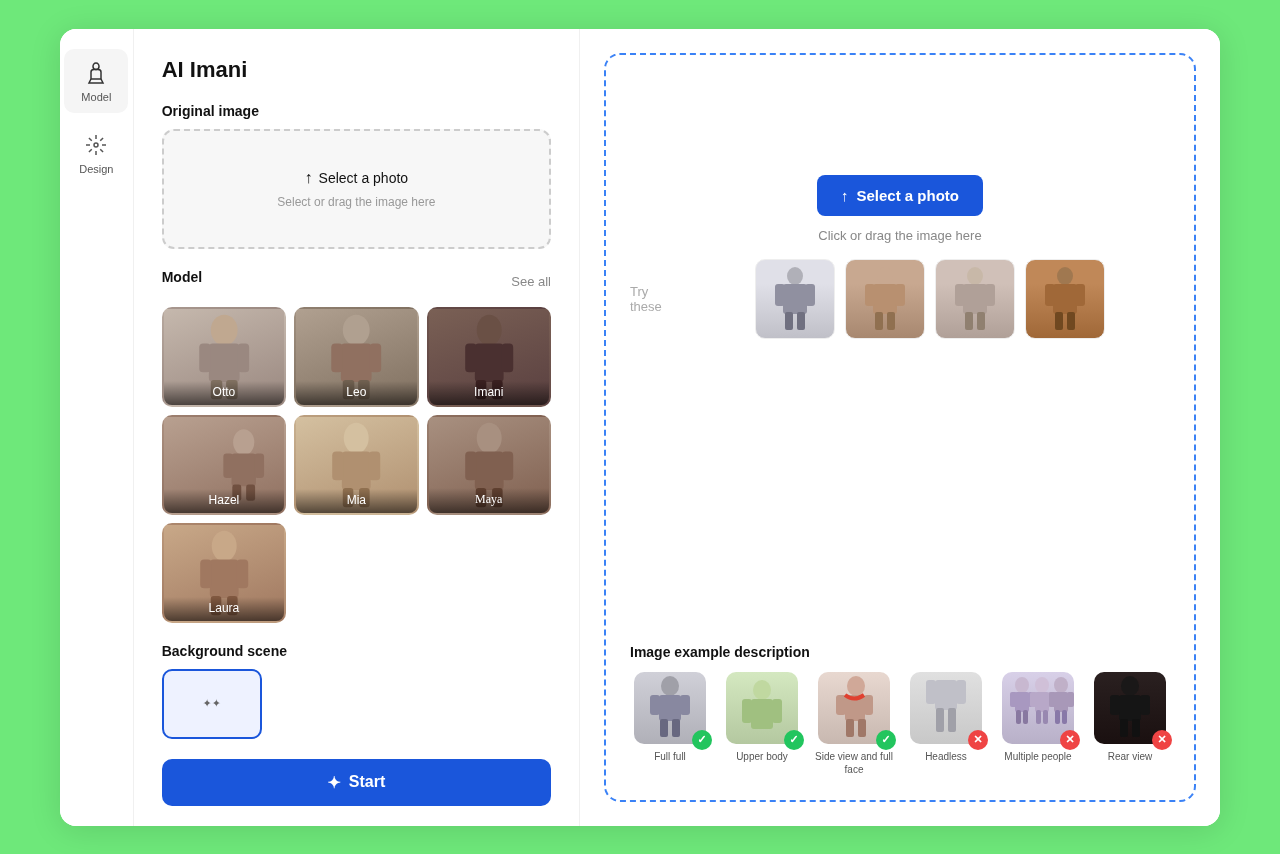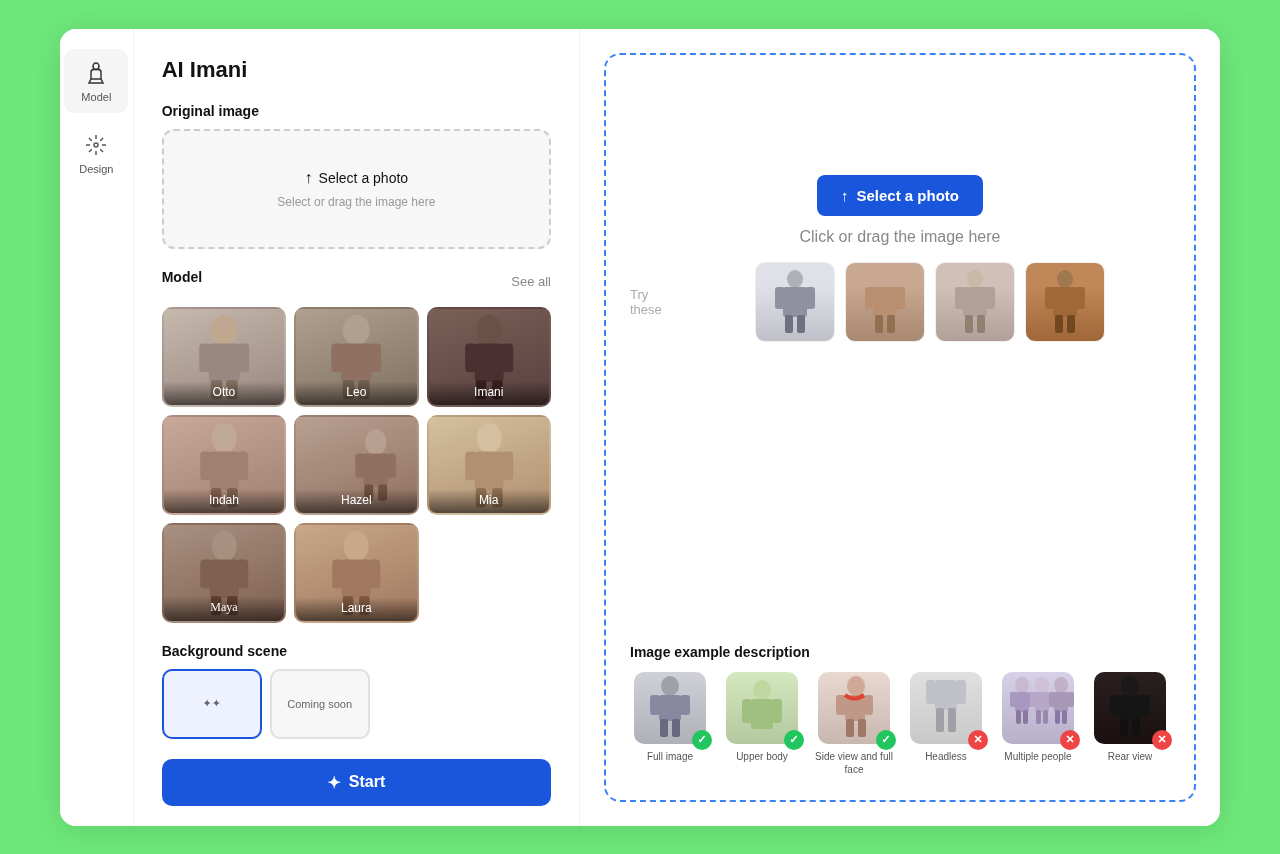--- a/index.html
+++ b/index.html
@@ -239,21 +239,21 @@
       border-radius: 8px;
       padding: 12px 24px;
       font-size: 15px;
       font-weight: 600;
       cursor: pointer;
       display: flex;
       align-items: center;
       gap: 8px;
     }
     .drag-hint {
-      font-size: 16px;
+      font-size: 13px;
       color: #888;
     }
     .try-these-section {
       width: 100%;
       display: flex;
       flex-direction: row;
       align-items: center;
       gap: 12px;
     }
     .try-these-label {
@@ -437,31 +437,20 @@
             <ellipse cx="50" cy="22" rx="13" ry="16" fill="#6a5045"></ellipse>
             <rect x="35" y="36" width="30" height="40" rx="4" fill="#4a3030"></rect>
             <rect x="25" y="36" width="12" height="30" rx="4" fill="#4a3030"></rect>
             <rect x="63" y="36" width="12" height="30" rx="4" fill="#4a3030"></rect>
             <rect x="36" y="74" width="11" height="20" rx="3" fill="#3a2020"></rect>
             <rect x="53" y="74" width="11" height="20" rx="3" fill="#3a2020"></rect>
           </svg>
           <div class="model-card-label">Imani</div>
         </div>
 
-        <div class="model-card model-indah">
-          <svg class="model-person" viewBox="0 0 100 100">
-            <ellipse cx="50" cy="22" rx="13" ry="16" fill="#c0a898"></ellipse>
-            <rect x="35" y="36" width="30" height="40" rx="4" fill="#a08070"></rect>
-            <rect x="25" y="36" width="12" height="30" rx="4" fill="#a08070"></rect>
-            <rect x="63" y="36" width="12" height="30" rx="4" fill="#a08070"></rect>
-            <rect x="36" y="74" width="11" height="20" rx="3" fill="#806050"></rect>
-            <rect x="53" y="74" width="11" height="20" rx="3" fill="#806050"></rect>
-          </svg>
-          <div class="model-card-label">Indah</div>
-        </div>
 
         <div class="model-card model-hazel">
           <svg class="model-person" viewBox="0 0 100 100">
             <ellipse cx="50" cy="22" rx="13" ry="16" fill="#b8a090"></ellipse>
             <rect x="35" y="36" width="30" height="40" rx="4" fill="#907060"></rect>
             <rect x="25" y="36" width="12" height="30" rx="4" fill="#907060"></rect>
             <rect x="63" y="36" width="12" height="30" rx="4" fill="#907060"></rect>
             <rect x="36" y="74" width="11" height="20" rx="3" fill="#705040"></rect>
             <rect x="53" y="74" width="11" height="20" rx="3" fill="#705040"></rect>
           </svg>
@@ -504,23 +493,20 @@
           <div class="model-card-label">Laura</div>
         </div>
       </div>
     </div>
 
     <div class="bg-section">
       <div class="section-label">Background scene</div>
       <div class="bg-cards">
         <div class="bg-card">
           <span>✦✦</span>
-        </div>
-        <div class="bg-card bg-card-coming">
-          <span>Coming soon</span>
         </div>
       </div>
     </div>
 
     <button class="start-btn">
       <span>✦</span>
       <span>Start</span>
     </button>
   </div>
 
@@ -592,21 +578,21 @@
                   <ellipse cx="36" cy="14" rx="9" ry="10" fill="#a0a0a8"></ellipse>
                   <rect x="25" y="23" width="22" height="26" rx="3" fill="#8888a0"></rect>
                   <rect x="16" y="23" width="10" height="20" rx="3" fill="#8888a0"></rect>
                   <rect x="46" y="23" width="10" height="20" rx="3" fill="#8888a0"></rect>
                   <rect x="26" y="47" width="8" height="18" rx="2" fill="#686880"></rect>
                   <rect x="38" y="47" width="8" height="18" rx="2" fill="#686880"></rect>
                 </svg>
               </div>
               <div class="example-badge badge-green">✓</div>
             </div>
-            <span class="example-label">Full image</span>
+            <span class="example-label">Full full</span>
           </div>
 
           <div class="example-card">
             <div class="example-img-wrap">
               <div class="example-img fig-upperbody">
                 <svg width="72" height="72" viewBox="0 0 72 72">
                   <ellipse cx="36" cy="18" rx="9" ry="10" fill="#c0d8a0"></ellipse>
                   <rect x="25" y="27" width="22" height="30" rx="3" fill="#a0c080"></rect>
                   <rect x="16" y="27" width="10" height="24" rx="3" fill="#a0c080"></rect>
                   <rect x="46" y="27" width="10" height="24" rx="3" fill="#a0c080"></rect>

